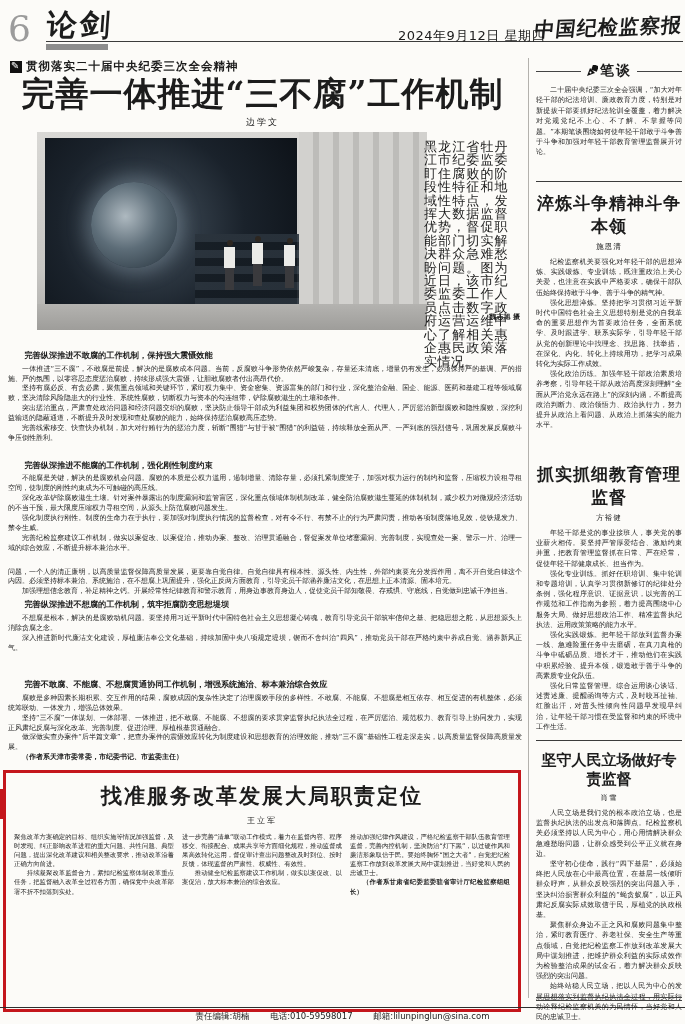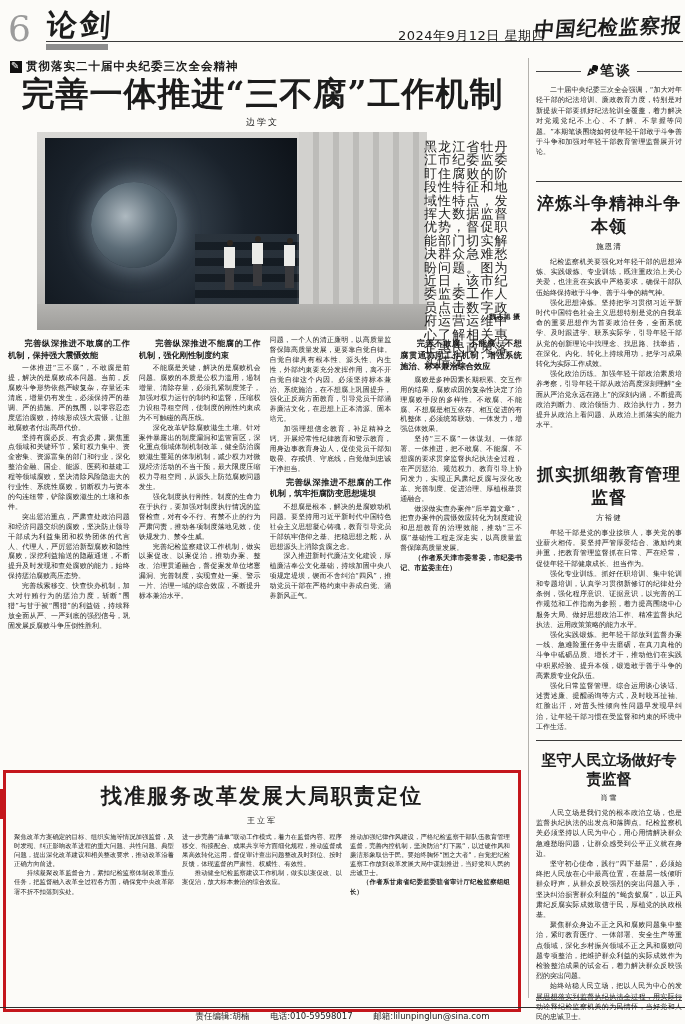--- a/index.html
+++ b/index.html
@@ -31,21 +31,21 @@
   .photo .floor { position:absolute; left:0; bottom:0; width:390px; height:26px; background:linear-gradient(#b4b3b0,#9e9d9a); }
   .person { position:absolute; width:13px; }
   .person .head { width:6px; height:6px; border-radius:50%; background:#2c2620; margin:0 auto; }
   .person .torso { width:11px; height:21px; background:#ebebe8; margin:1px auto 0; }
   .person .legs { width:9px; height:22px; background:#3a3a3d; margin:0 auto; }
 
   .caption { position:absolute; left:424px; top:140px; width:84px; font-size:13px; line-height:13.4px; text-align:justify; letter-spacing:0.4px; }
   .caption-credit { position:absolute; left:436px; top:312px; width:84px; text-align:right; font-size:7px; font-weight:bold; }
 
   
-  .main-cols { position:absolute; left:8px; top:336px; width:514px; height:430px; display:flex; gap:9px; overflow:hidden; }
+  .main-cols { position:absolute; left:8px; top:348px; width:514px; height:430px; display:flex; gap:9px; overflow:hidden;flex-direction:column; }
   .mcol { flex:1; overflow:hidden; }
   .bp { font-size:7px; line-height:9.9px; text-align:justify; text-indent:2em; color:#242424; }
   .bp.cont { text-indent:0; }
   .sub { font-size:8.2px; font-weight:bold; line-height:11.6px; text-align:justify; text-indent:2em; margin:2px 0 3px; }
   .attr { font-weight:bold; }
 
   
   .vdivider { position:absolute; left:528px; top:58px; width:1px; height:940px; background:#b3b1ad; }
   .bitan { position:absolute; left:536px; top:62px; width:146px; }
   .bitan-head { display:flex; align-items:center; gap:5px; height:18px; }
@@ -193,21 +193,21 @@
     </div>
 
     <div class="rule"></div>
 
     <div>
       <div class="bt-title small">坚守人民立场做好专责监督</div>
       <div class="bt-author">肖雪</div>
       <div class="bt-body b3">
         <p class="bp">人民立场是我们党的根本政治立场，也是监督执纪执法的出发点和落脚点。纪检监察机关必须坚持以人民为中心，用心用情解决群众急难愁盼问题，让群众感受到公平正义就在身边。</p>
         <p class="bp">坚守初心使命，践行“四下基层”，必须始终把人民放在心中最高位置，在基层一线倾听群众呼声，从群众反映强烈的突出问题入手，坚决纠治损害群众利益的“蝇贪蚁腐”，以正风肃纪反腐实际成效取信于民，厚植党的执政根基。</p>
-        <p class="bp">聚焦群众身边不正之风和腐败问题集中整治，紧盯教育医疗、一体部署、安全生产等重点领域，深化乡村振兴领域不正之风和腐败问题专项整治，把维护群众利益的实际成效作为检验整治成果的试金石，着力解决群众反映强烈的突出问题。</p>
+        <p class="bp">聚焦群众身边不正之风和腐败问题集中整治，紧盯教育医疗、养老社保、安全生产等重点领域，自觉把纪检监察工作放到改革发展大局中谋划推进，把维护群众利益的实际成效作为检验整治成果的试金石，着力解决群众反映强烈的突出问题。</p>
         <p class="bp">始终站稳人民立场，把以人民为中心的发展思想落实到监督执纪执法全过程，用实际行动诠释纪检监察机关的为民情怀，当好党和人民的忠诚卫士。</p>
       </div>
     </div>
   </div>
   <div class="dbl-rule"></div>
 
   <div class="red-tab"></div>
   <div class="redbox">
     <div class="box-title">找准服务改革发展大局职责定位</div>
     <div class="box-author">王立军</div>

